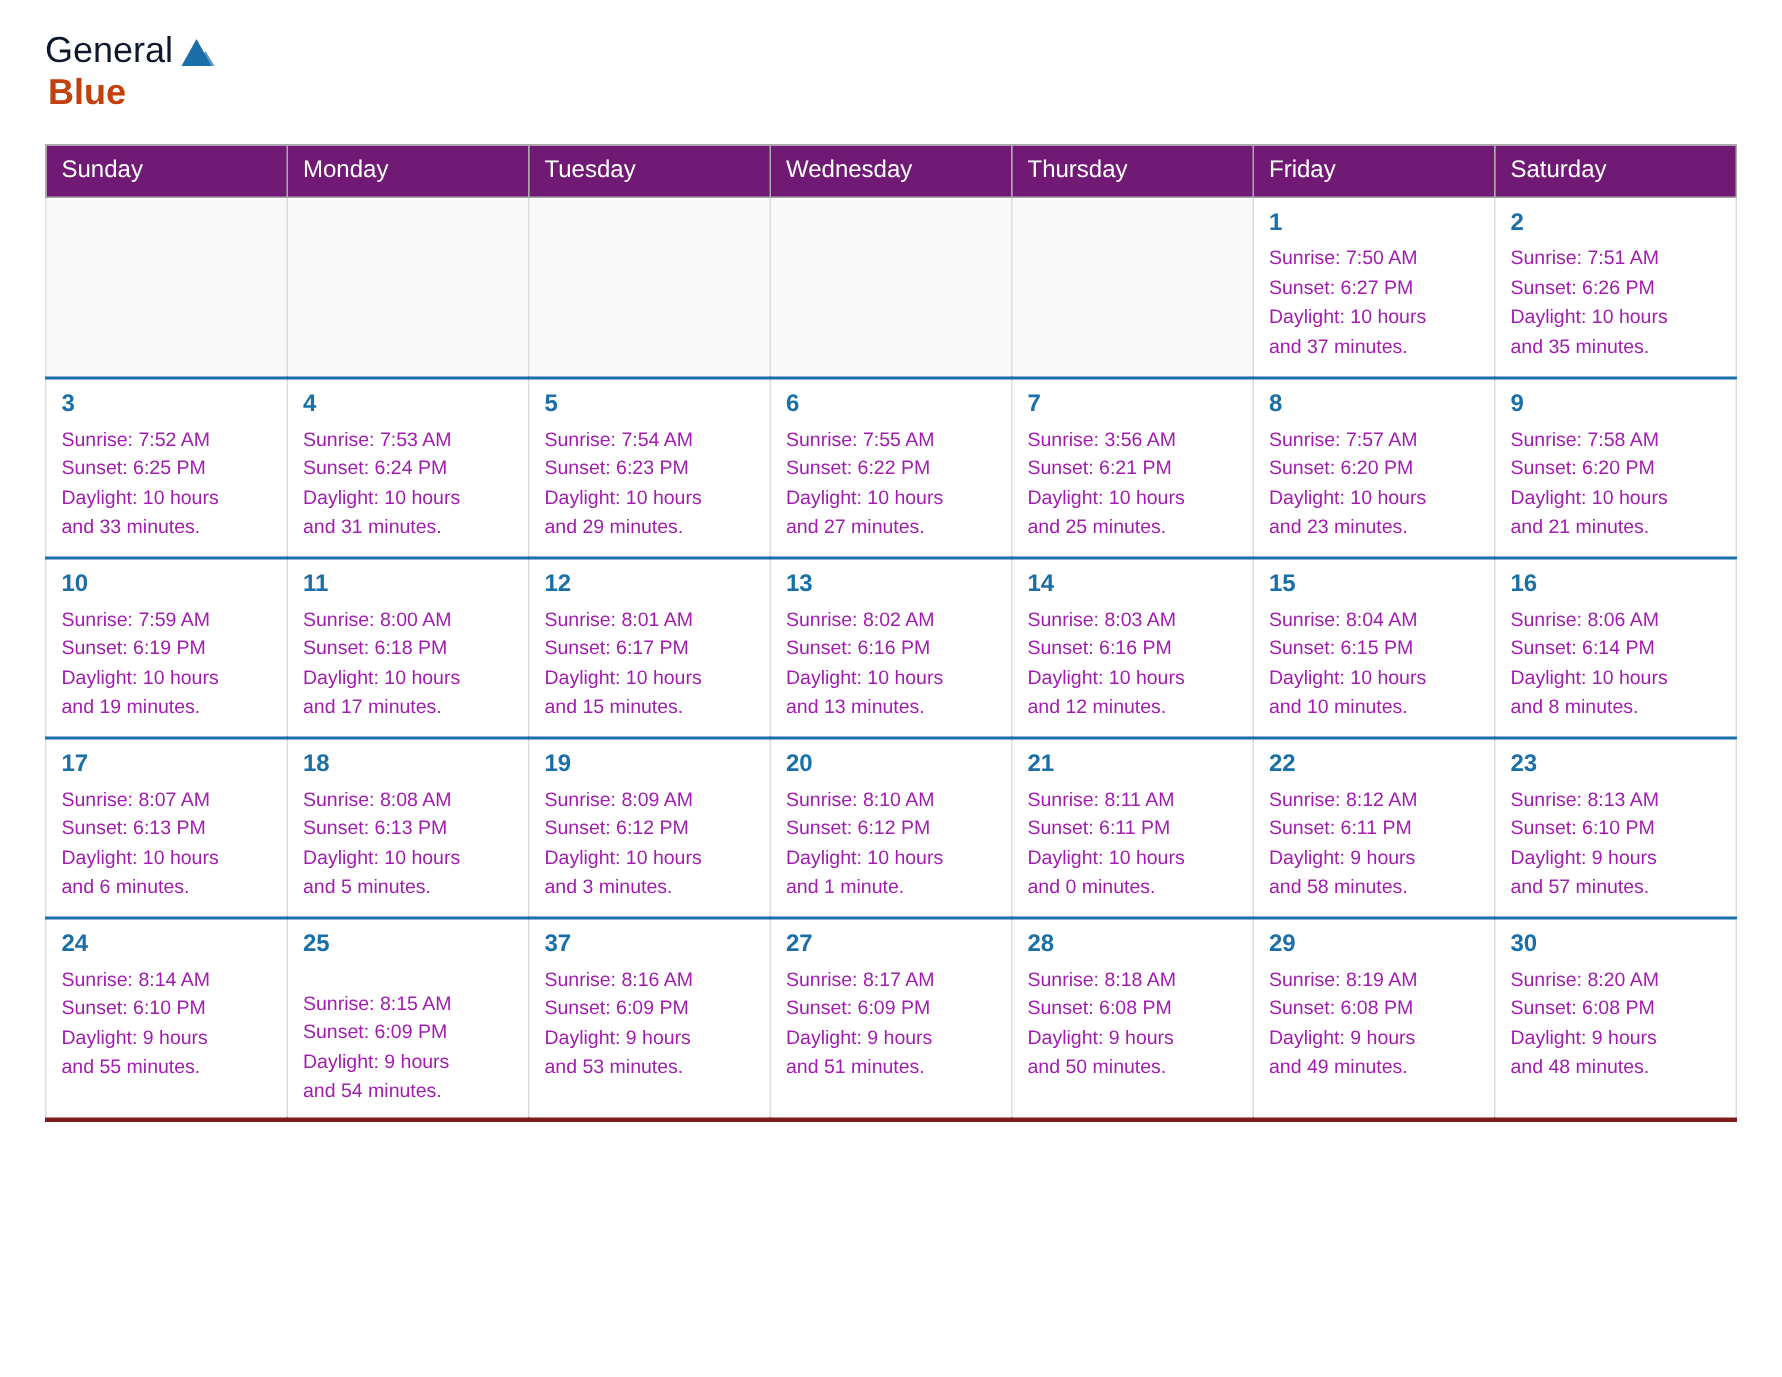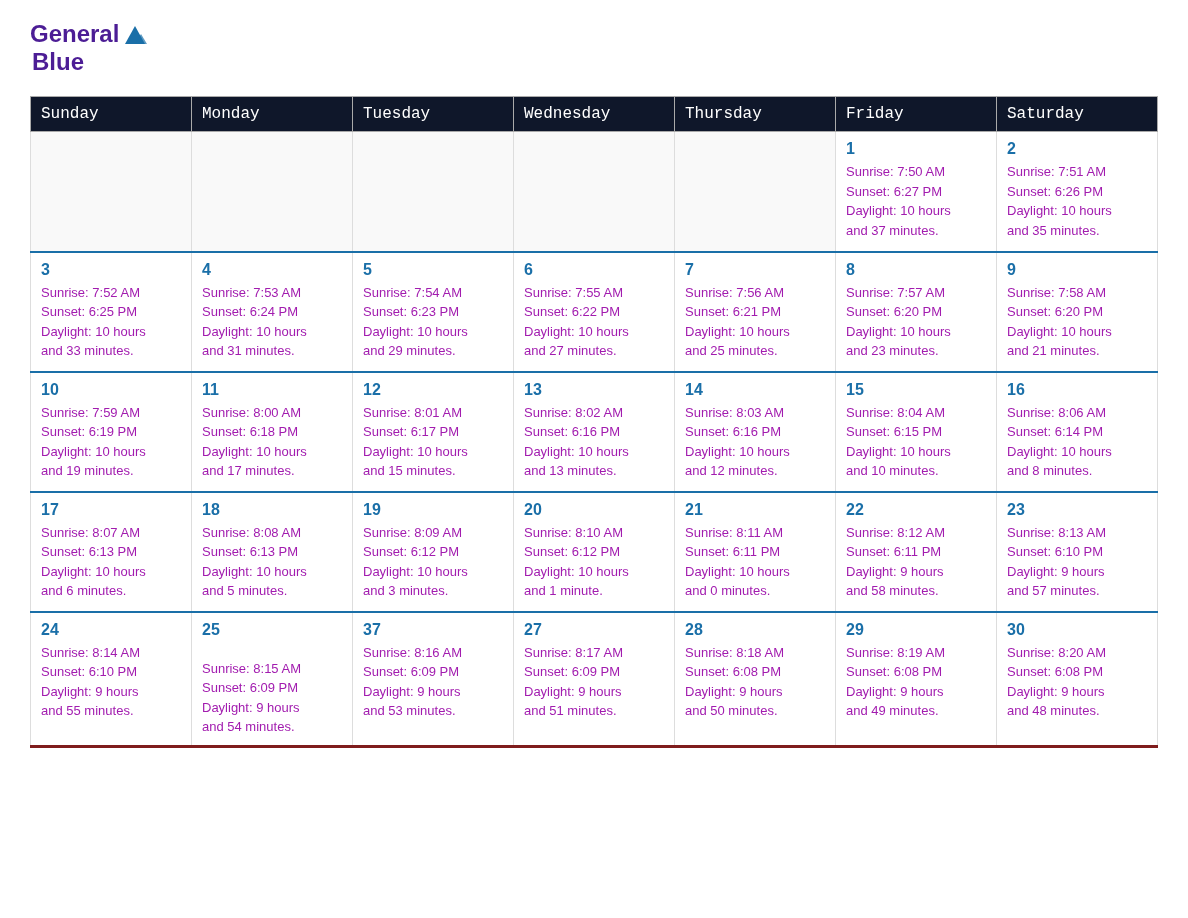--- a/index.html
+++ b/index.html
@@ -38,22 +38,21 @@
     .location {
       font-size: 22px;
       color: #555;
       margin-top: 4px;
     }
     table {
       width: 100%;
       border-collapse: collapse;
     }
     thead tr {
-      background-color: #0f172a;
-      font-family: Liberation Mono, monospace;
+      background-color: #701a75;
     }
     thead th {
       color: #fff;
       font-size: 16px;
       font-weight: normal;
       padding: 8px 10px;
       text-align: left;
       border: 1px solid #aaa;
     }
     tbody tr {
@@ -87,28 +86,28 @@
     tbody tr:last-child {
       border-bottom: 3px solid #7f1d1d;
     }
   </style>
 </head>
 <body>
 
 <div class="header">
   <div class="logo-wrapper">
     <div class="logo-top">
-      <span style="font-size:24px;font-weight:bold;color:#4c1d95;">General</span>
+      <span style="font-size:24px;font-weight:normal;color:#0f172a;">General</span>
 
       <svg width="28" height="28" viewBox="0 0 28 28" style="margin-left:2px;">
         <polygon points="4,24 14,6 24,24" fill="#1a6fa8"></polygon>
         <polygon points="14,24 20,14 26,24" fill="#1a6fa8" opacity="0.7"></polygon>
       </svg>
     </div>
-    <span style="font-size:24px;font-weight:bold;color:#4c1d95;margin-left:2px;">Blue</span>
+    <span style="font-size:24px;font-weight:bold;color:#c2410c;margin-left:2px;">Blue</span>
   </div>
   <div class="title-block">
   </div>
 </div>
 
 <table>
   <thead>
     <tr>
     <th>Sunday</th>
         <th>Monday</th>
@@ -165,21 +164,21 @@
         </td>
         <td>
           <span class="day-number">6</span>
           <div class="day-info" style="white-space: pre-line;">Sunrise: 7:55 AM
 Sunset: 6:22 PM
 Daylight: 10 hours
 and 27 minutes.</div>
         </td>
         <td>
           <span class="day-number">7</span>
-          <div class="day-info" style="white-space: pre-line;">Sunrise: 7:56 AM
+          <div class="day-info" style="white-space: pre-line;">Sunrise: 3:56 AM
 Sunset: 6:21 PM
 Daylight: 10 hours
 and 25 minutes.</div>
         </td>
         <td>
           <span class="day-number">8</span>
           <div class="day-info" style="white-space: pre-line;">Sunrise: 7:57 AM
 Sunset: 6:20 PM
 Daylight: 10 hours
 and 23 minutes.</div>

